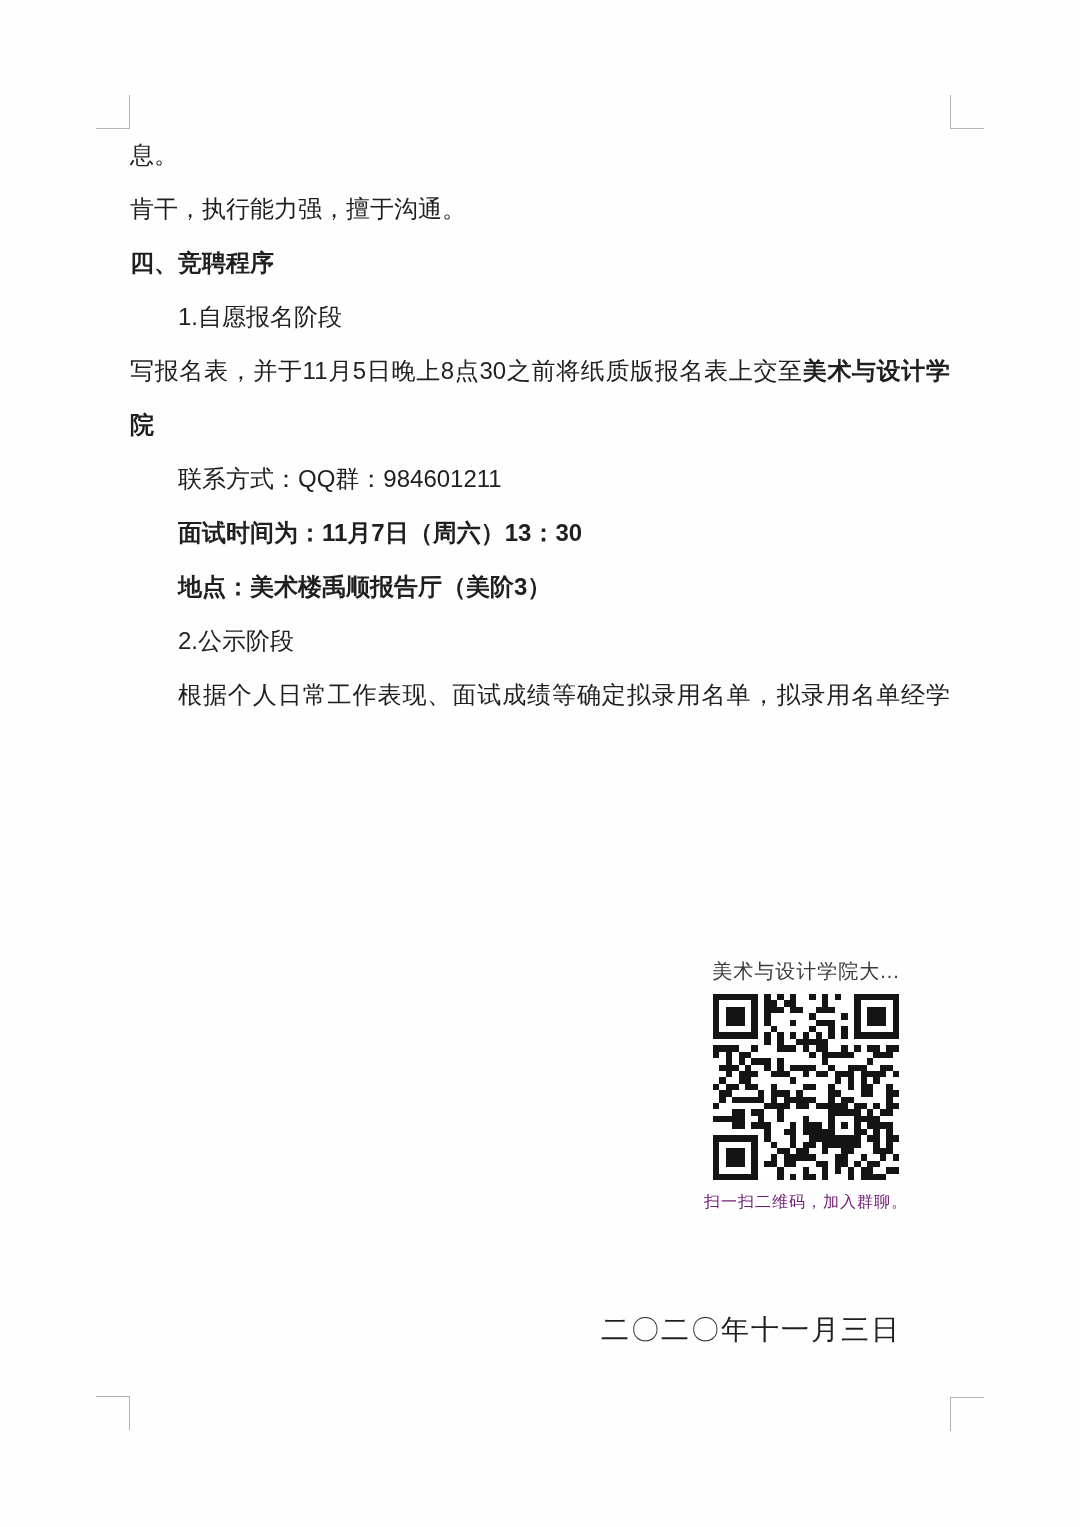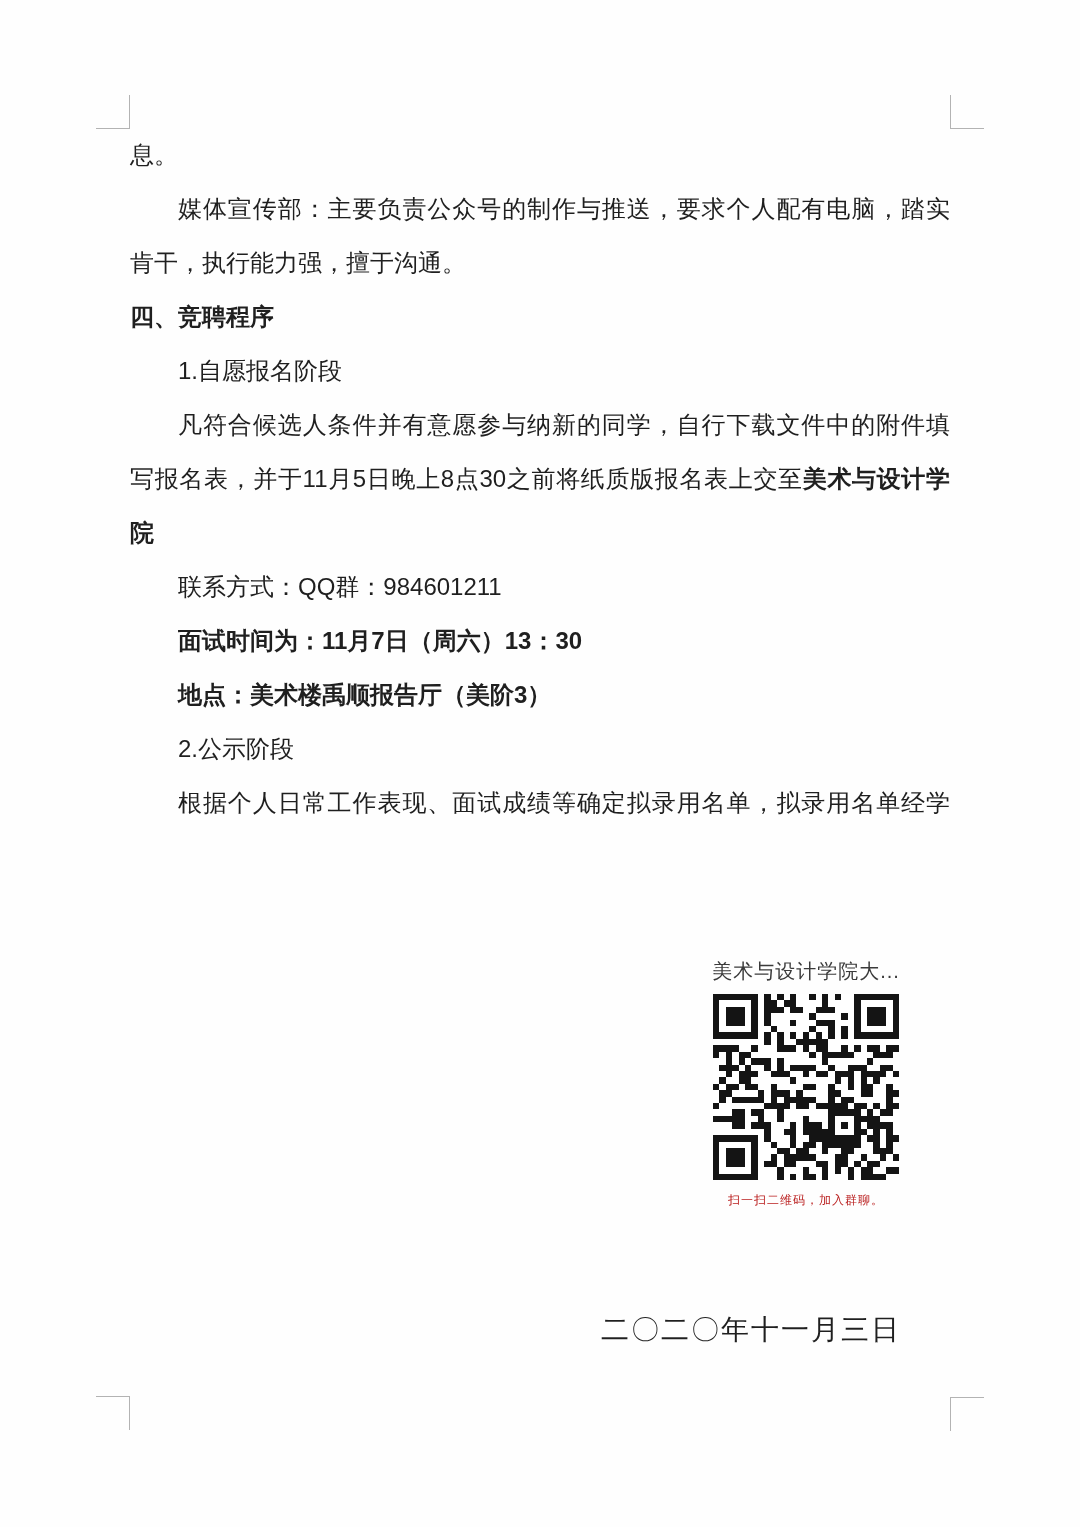--- a/index.html
+++ b/index.html
@@ -26,42 +26,40 @@
   }
   .line { width:820px; }
   .line.indent { text-indent:48px; }
   .line.fill { text-align:justify; text-align-last:justify; }
   .seg.bold { font-weight:bold; }
 
   
   .qr-card { position:absolute; left:700px; top:956px; width:212px; text-align:center; }
   .qr-title { font-size:20px; line-height:30px; color:#3a3a3a; letter-spacing:1px; white-space:nowrap; }
   .qr-svg { display:block; margin:8px auto 0 auto; background:#fff; }
-  .qr-caption { font-size:12px; color:#b91c1c; margin-top:12px; letter-spacing:1px; }
+  .qr-caption { font-size:16px; color:#701a75; margin-top:12px; letter-spacing:1px; }
 
   
   .sig { position:absolute; right:165px; top:1308px; text-align:right;
          font-size:28px; line-height:44px; letter-spacing:2px; }
   .sig .l2 { padding-right:14px; }
 </style>
 </head>
 <body>
 
 <div class="crop tl"></div>
 <div class="crop tr"></div>
 <div class="crop bl"></div>
 <div class="crop br"></div>
 
 <div class="doc" id="doc-lines">
     <div class="line"><span class="seg">息。</span></div>
-    <div class="line indent fill"><span class="seg">媒体宣传部：主要负责公众号的制作与推送，要求个人配有电脑，踏实</span></div>
     <div class="line"><span class="seg">肯干，执行能力强，擅于沟通。</span></div>
     <div class="line"><span class="seg bold">四、竞聘程序</span></div>
     <div class="line indent"><span class="seg">1.自愿报名阶段</span></div>
-    <div class="line indent fill"><span class="seg">凡符合候选人条件并有意愿参与纳新的同学，自行下载文件中的附件填</span></div>
     <div class="line fill"><span class="seg">写报名表，并于11月5日晚上8点30之前将纸质版报名表上交至</span><span class="seg bold">美术与设计学院</span></div>
     <div class="line indent"><span class="seg">联系方式：QQ群：984601211</span></div>
     <div class="line indent"><span class="seg bold">面试时间为：11月7日（周六）13：30</span></div>
     <div class="line indent"><span class="seg bold">地点：美术楼禹顺报告厅（美阶3）</span></div>
     <div class="line indent"><span class="seg">2.公示阶段</span></div>
     <div class="line indent fill"><span class="seg">根据个人日常工作表现、面试成绩等确定拟录用名单，拟录用名单经学</span></div>
   </div>
 
 <div class="qr-card">
   <div class="qr-title">美术与设计学院大...</div>

